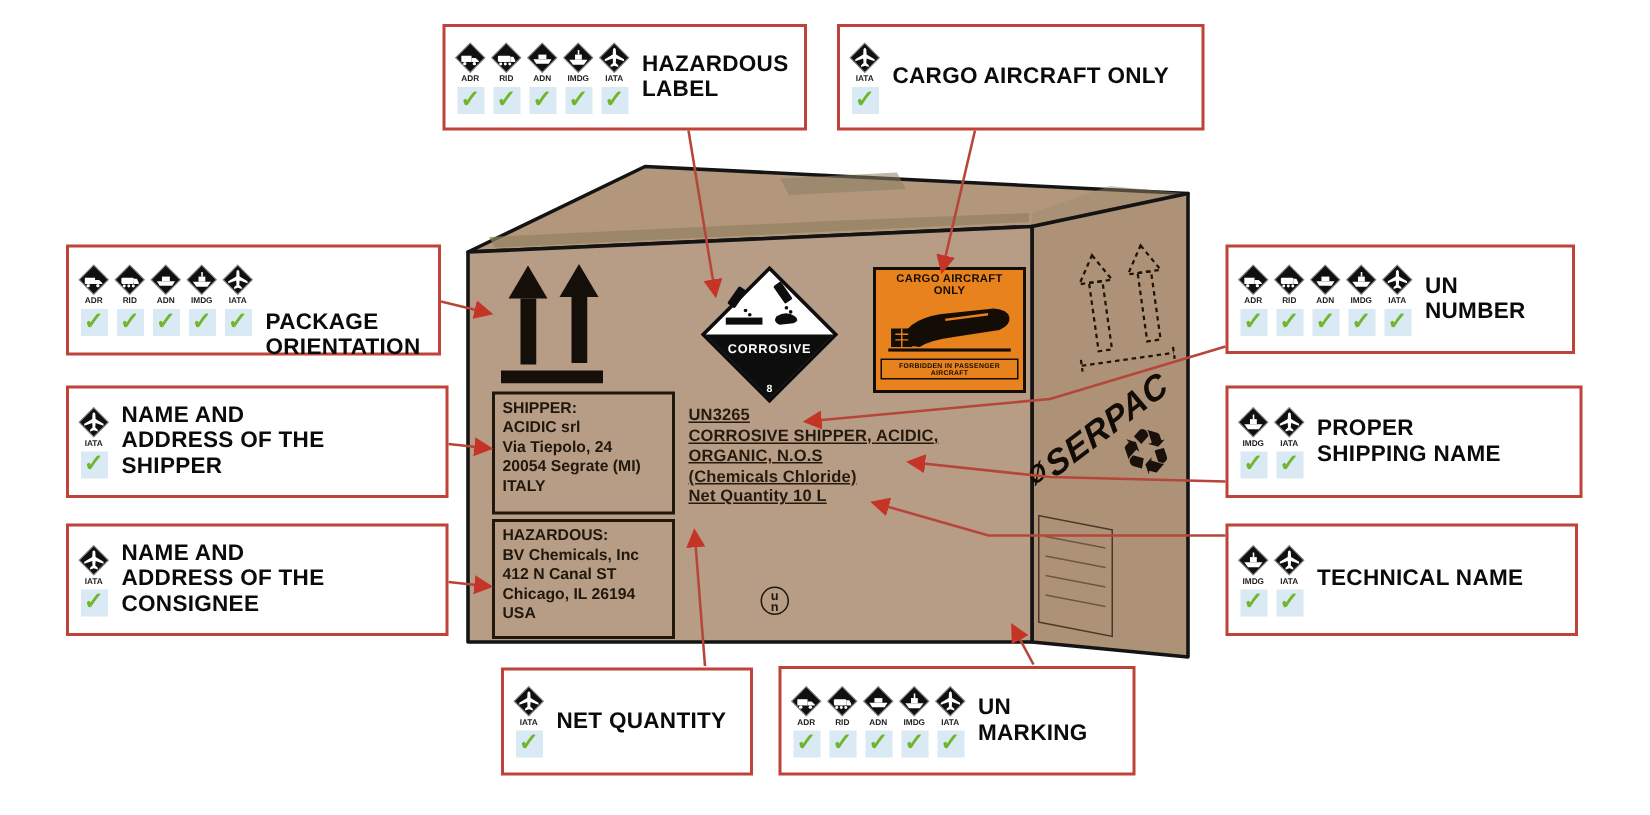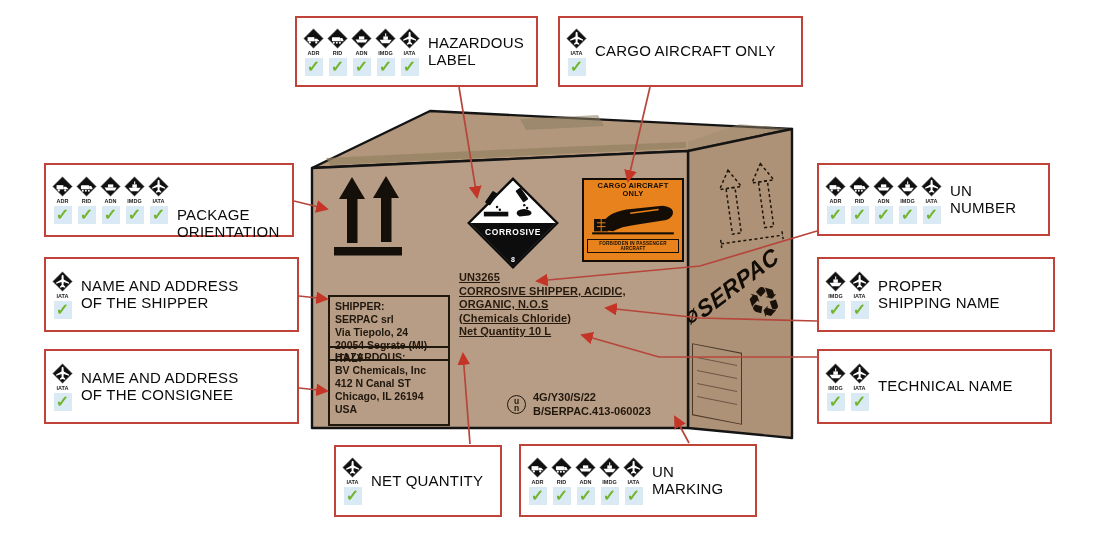--- a/index.html
+++ b/index.html
@@ -4,21 +4,21 @@
 <style>
   html,body{margin:0;padding:0;background:#fff;}
   .stage{position:relative;width:1100px;height:543px;background:#ffffff;overflow:hidden;
          font-family:"Liberation Sans",sans-serif;}
   .stage svg{display:block;}
   .abs{position:absolute;}
 
   
   .callout{position:absolute;background:#fff;border:2px solid #bf4338;box-sizing:border-box;
            display:flex;align-items:center;gap:8px;padding:6px;}
-  .co-label{font-weight:normal;font-size:15px;line-height:1.12;color:#0b0b0b;letter-spacing:.2px;}
+  .co-label{font-weight:bold;font-size:15px;line-height:1.12;color:#0b0b0b;letter-spacing:.2px;}
   .modes{display:flex;gap:3px;flex-shrink:0;}
   .mode{display:flex;flex-direction:column;align-items:center;width:21px;}
   .mode svg{width:21px;height:21px;}
   .mode-code{font-size:5.5px;font-weight:bold;color:#222;margin-top:1px;}
   .check{width:18px;height:18px;background:#d9eaf4;color:#72b52c;font-size:16px;font-weight:bold;
          line-height:17px;text-align:center;margin-top:2px;}
 
   #co-hazardous {left:295px;top:16px;width:243px;height:71px;}
   #co-hazardous .co-label{max-width:105px;}
   #co-cargo     {left:558px;top:16px;width:245px;height:71px;}
@@ -31,21 +31,21 @@
   #co-unnumber  {left:817px;top:163px;width:233px;height:73px;}
   #co-proper    {left:817px;top:257px;width:238px;height:75px;}
   #co-proper .co-label{max-width:130px;}
   #co-technical {left:817px;top:349px;width:235px;height:75px;}
   #co-netqty    {left:334px;top:445px;width:168px;height:72px;}
   #co-unmarking {left:519px;top:444px;width:238px;height:73px;}
 
   
   .addr-box{position:absolute;border:2px solid #20170d;color:#20170d;font-size:10.5px;font-weight:bold;
             line-height:1.24;padding:3px 5px;box-sizing:border-box;}
-  #shipper-box{left:328px;top:261px;width:122px;height:66px;margin-top:34px;}
+  #shipper-box{left:328px;top:261px;width:122px;height:82px;}
   #consignee-box{left:328px;top:346px;width:122px;height:80px;}
 
   .ship-text{position:absolute;left:459px;top:271px;font-size:11px;font-weight:bold;color:#261a0e;
              line-height:1.23;letter-spacing:.1px;text-decoration:underline;}
 
   .un-marking{position:absolute;left:507px;top:391px;display:flex;gap:7px;align-items:center;color:#20170d;}
   .un-circle{width:19px;height:19px;border:1.7px solid #20170d;border-radius:50%;box-sizing:border-box;
              display:flex;flex-direction:column;align-items:center;justify-content:center;
              font-size:8.5px;font-weight:bold;line-height:.78;}
   .un-lines{font-size:11px;font-weight:bold;line-height:1.25;}
@@ -103,21 +103,21 @@
       <polygon points="733,168 744,186 722,186"></polygon>
       <rect x="728.5" y="186" width="9" height="46"></rect>
       <polygon points="766,166 777,184 755,184"></polygon>
       <rect x="761.5" y="184" width="9" height="46"></rect>
       <path d="M716 240 h62 M716 236 v8 M778 236 v8"></path>
     </g>
   </svg>
 
   <div class="addr-box" id="shipper-box">
     <div>SHIPPER:</div>
-    <div>SERPAC srl</div>
+    <div>ACIDIC srl</div>
     <div>Via Tiepolo, 24</div>
     <div>20054 Segrate (MI)</div>
     <div>ITALY</div>
   </div>
   <div class="addr-box" id="consignee-box">
     <div>HAZARDOUS:</div>
     <div>BV Chemicals, Inc</div>
     <div>412 N Canal ST</div>
     <div>Chicago, IL 26194</div>
     <div>USA</div>
@@ -128,24 +128,20 @@
     <div>CORROSIVE SHIPPER, ACIDIC,</div>
     <div>ORGANIC, N.O.S</div>
     <div>(Chemicals Chloride)</div>
     <div>Net Quantity 10 L</div>
   </div>
 
   <div class="un-marking">
     <div class="un-circle">
       <span>u</span>
       <span>n</span>
-    </div>
-    <div class="un-lines">
-      <div>4G/Y30/S/22</div>
-      <div>B/SERPAC.413-060023</div>
     </div>
   </div>
 
   <div class="abs" id="corrosive-label">
     <svg viewBox="0 0 100 100" width="94" height="94">
       <path d="M50 3 97 50 50 97 3 50Z" fill="#ffffff" stroke="#0d0d0d" stroke-width="2.6"></path>
       <polygon points="4.5,50 50,95.5 95.5,50" fill="#0d0d0d"></polygon>
       <g fill="#0d0d0d">
         <rect x="24" y="16" width="6.5" height="15" rx="1" transform="rotate(35 27 23)"></rect>
         <rect x="56" y="13" width="6.5" height="15" rx="1" transform="rotate(-35 59 20)"></rect>

